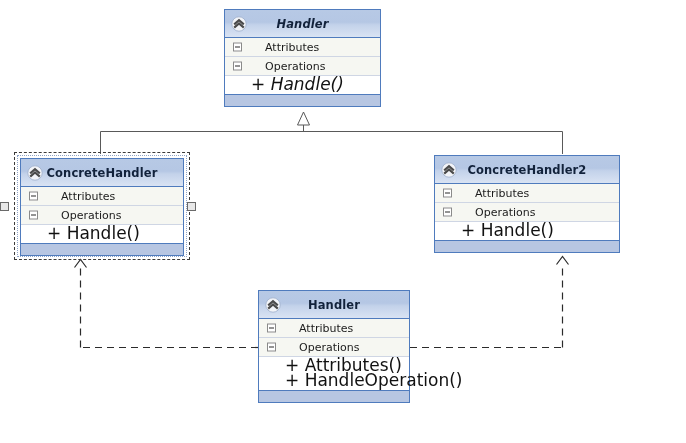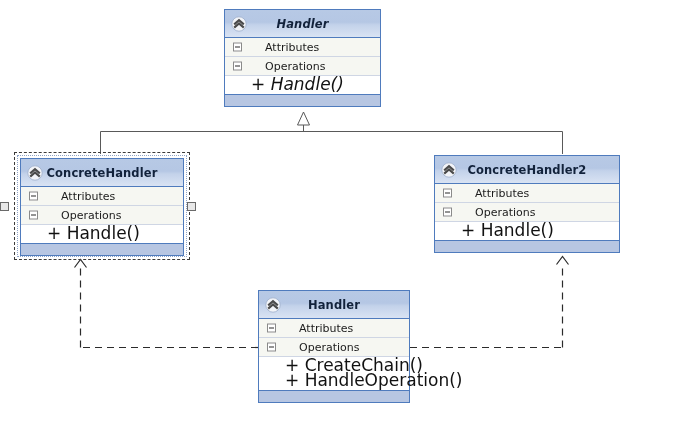--- a/index.html
+++ b/index.html
@@ -229,20 +229,20 @@
     <div class="body">
       <div class="section">
         <span class="toggle"></span>
         <span class="lbl">Attributes</span>
       </div>
       <div class="section">
         <span class="toggle"></span>
         <span class="lbl">Operations</span>
       </div>
       <div class="members">
-        <div class="member">+ CreateChain()</div>
+        <div class="member">+ Attributes()</div>
         <div class="member">+ HandleOperation()</div>
       </div>
     </div>
     <div class="footer"></div>
   </div>
 
 </div>
 
 </body></html>

